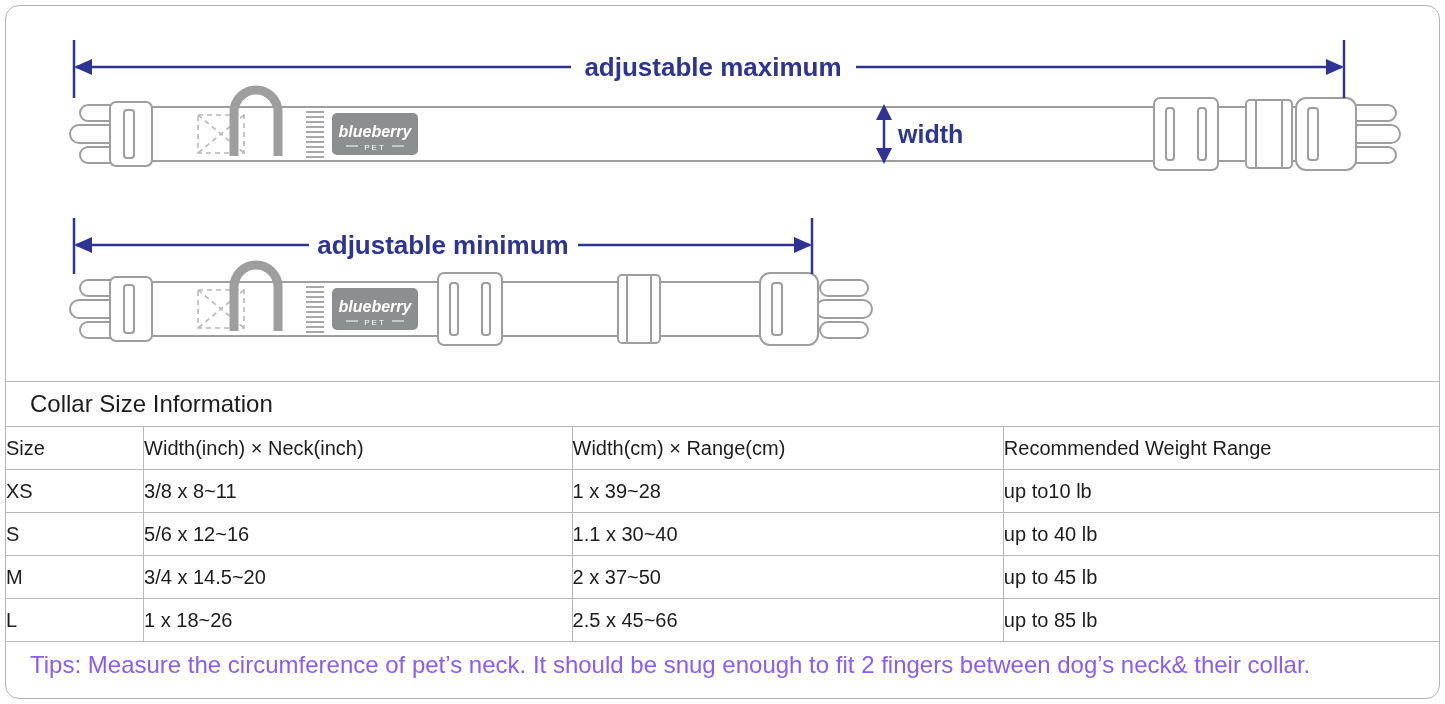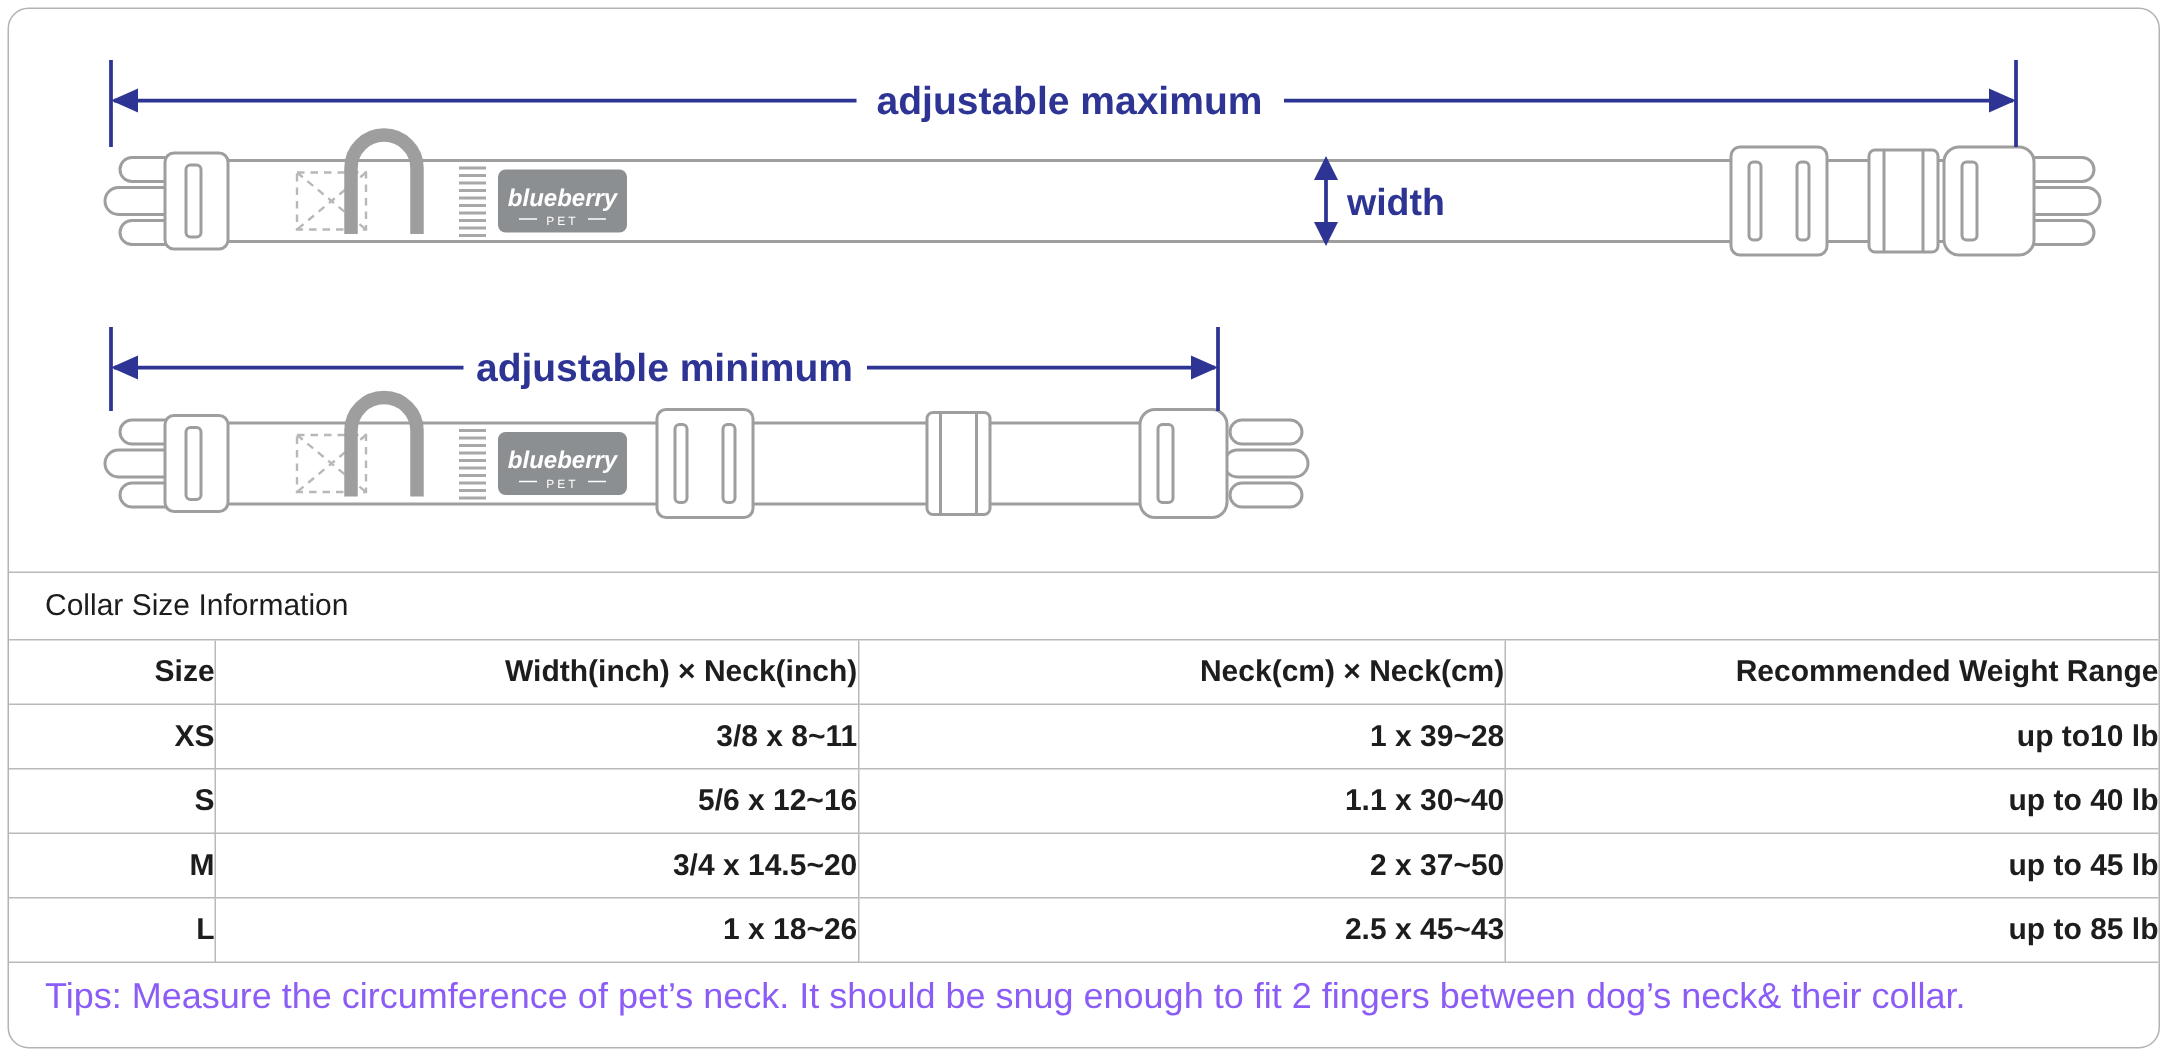--- a/index.html
+++ b/index.html
@@ -7,26 +7,26 @@
   .frame{
     position:relative;width:1433px;height:692px;margin:5px;
     border:1px solid #b3b3b3;border-radius:14px;overflow:hidden;background:#fff;
   }
   .diagram-area{position:relative;width:100%;height:375px;}
   .diagram-area svg{display:block;}
 
   .table-section{border-top:1px solid #b9b9b9;}
   .table-title{
     height:44px;line-height:44px;padding-left:24px;
-    font-size:20px;color:#1d1d1d;border-bottom:1px solid #b9b9b9;
+    font-size:24px;color:#1d1d1d;border-bottom:1px solid #b9b9b9;
   }
   table.size-table{width:100%;border-collapse:collapse;table-layout:fixed;}
   table.size-table th,table.size-table td{
     border-bottom:1px solid #b9b9b9;border-right:1px solid #b9b9b9;
-    height:42px;text-align:right;font-size:20px;color:#1d1d1d;font-weight:700;
+    height:42px;text-align:left;font-size:20px;color:#1d1d1d;font-weight:400;
     padding:0;vertical-align:middle;
   }
   table.size-table th:last-child,table.size-table td:last-child{border-right:none;}
   .tips-row{
     height:46px;line-height:46px;padding-left:24px;
     font-size:24px;color:#8b5cf6;white-space:nowrap;
   }
 
   .navy-label{fill:#2d3494;font-weight:bold;font-family:"Liberation Sans",sans-serif;}
 </style>
@@ -198,21 +198,21 @@
       <colgroup>
         <col style="width:9.6%">
           <col style="width:29.9%">
           <col style="width:30.1%">
           <col style="width:30.4%">
       </colgroup>
       <thead>
         <tr>
           <th>Size</th>
           <th>Width(inch)  ×  Neck(inch)</th>
-          <th>Neck(cm)  ×  Neck(cm)</th>
+          <th>Width(cm)  ×  Range(cm)</th>
           <th>Recommended Weight Range</th>
         </tr>
       </thead>
       <tbody>
         <tr>
           <td>XS</td>
           <td>3/8 x 8~11</td>
           <td>1 x 39~28</td>
           <td>up to10 lb</td>
         </tr>
@@ -224,21 +224,21 @@
         </tr>
         <tr>
           <td>M</td>
           <td>3/4 x 14.5~20</td>
           <td>2 x 37~50</td>
           <td>up to 45 lb</td>
         </tr>
         <tr>
           <td>L</td>
           <td>1 x 18~26</td>
-          <td>2.5 x 45~43</td>
+          <td>2.5 x 45~66</td>
           <td>up to 85 lb</td>
         </tr>
       </tbody>
     </table>
 
     <div class="tips-row">Tips: Measure the circumference of pet’s neck. It should be snug enough to fit 2 fingers between dog’s neck&amp; their collar.</div>
   </div>
 
 </div>
 

